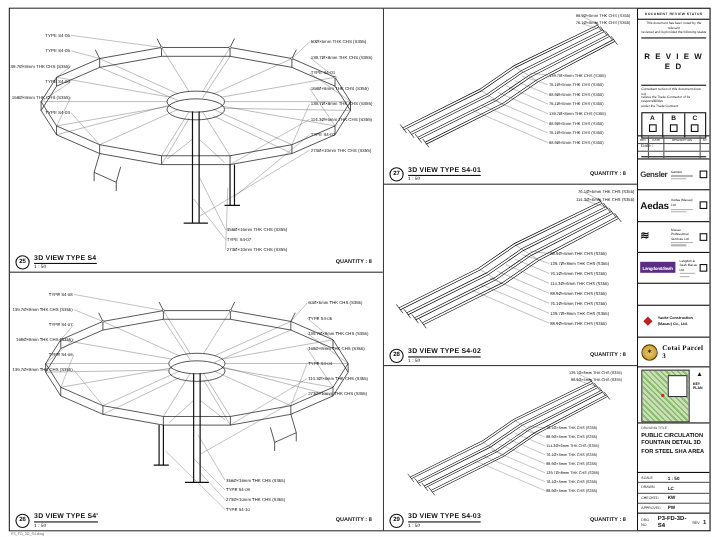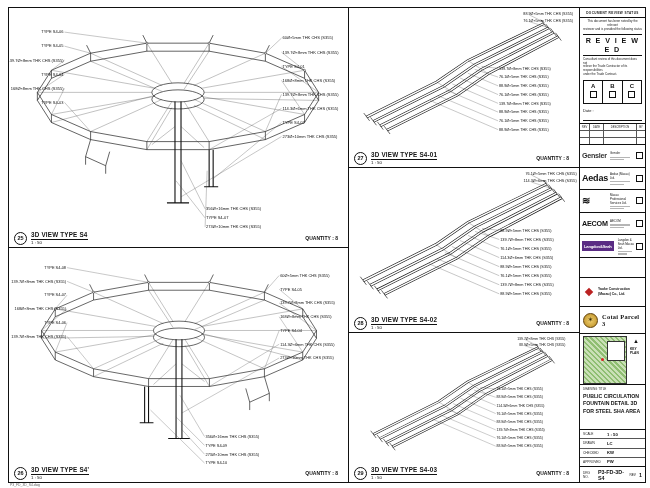--- a/index.html
+++ b/index.html
@@ -26,21 +26,21 @@
   svg .med{stroke:#111;stroke-width:1.1;fill:none}
   svg .tube{stroke:#111;stroke-width:2.7;fill:none}
   svg .tcore{stroke:#fff;stroke-width:1.5;fill:none}
   svg .node{fill:#fff;stroke:#111;stroke-width:.4}
   .hidden-defs{position:absolute;width:0;height:0;overflow:hidden}
   
   .micro{font-size:3px;line-height:1.3;color:#222}
   .microc{font-size:3px;line-height:1.3;color:#222;text-align:center}
   .tb-strip{height:9px;display:flex;align-items:center;justify-content:center;font-size:3.1px;font-weight:bold;letter-spacing:.4px;border-bottom:.7px solid #111}
   .tb-stamp{height:101px;padding:2px 3px;border-bottom:.7px solid #111}
-  .reviewed{font-size:7.2px;font-weight:bold;letter-spacing:1.4px;text-align:center;margin:2px 0;border-top:.5px solid #111;border-bottom:.5px solid #111;padding:1px 0}
+  .reviewed{font-size:7.2px;font-weight:bold;letter-spacing:1.4px;text-align:center;margin:2px 0;border-top:.5px solid #111;border-bottom:.5px solid #111;padding:12px 0}
   .abc-row{display:flex;margin-top:3px;border:.6px solid #111;height:22px}
   .abc-cell{flex:1;border-right:.6px solid #111;display:flex;flex-direction:column;align-items:center;padding-top:1.5px;gap:2.5px}
   .abc-cell:last-child{border-right:none}
   .abc-letter{font-size:6px;font-weight:bold}
   .chk{width:5px;height:5px;border:.6px solid #111;display:inline-block;background:#fff}
   .date-row{font-size:4px;margin-top:4px;border-bottom:.5px solid #111;padding-bottom:7px}
   .tb-rev{height:20px;border-bottom:.7px solid #111;display:flex;flex-direction:column}
   .rt-row{display:flex;flex:1;border-bottom:.4px solid #555}
   .rt-row:last-child{border-bottom:none}
   .rt-cell{border-right:.4px solid #555;font-size:2.7px;display:flex;align-items:center;justify-content:center;color:#222}
@@ -408,29 +408,20 @@
         <div class="crow">
           <span class="clogo wave">≋</span>
           <span class="cinfo">
             <span class="cname">Macau Professional Services Ltd.</span>
             <span class="bar"></span>
             <span class="bar short"></span>
           </span>
           <span class="chk"></span>
         </div>
         <div class="crow">
-          <span class="clogo aecom">AECOM</span>
-          <span class="cinfo">
-            <span class="cname">AECOM</span>
-            <span class="bar"></span>
-            <span class="bar short"></span>
-          </span>
-          <span class="chk"></span>
-        </div>
-        <div class="crow">
           <span class="clogo ls">Langdon&amp;Seah</span>
           <span class="cinfo">
             <span class="cname">Langdon &amp; Seah Macau Ltd.</span>
             <span class="bar"></span>
             <span class="bar short"></span>
           </span>
           <span class="chk"></span>
         </div>
       </div>
 

